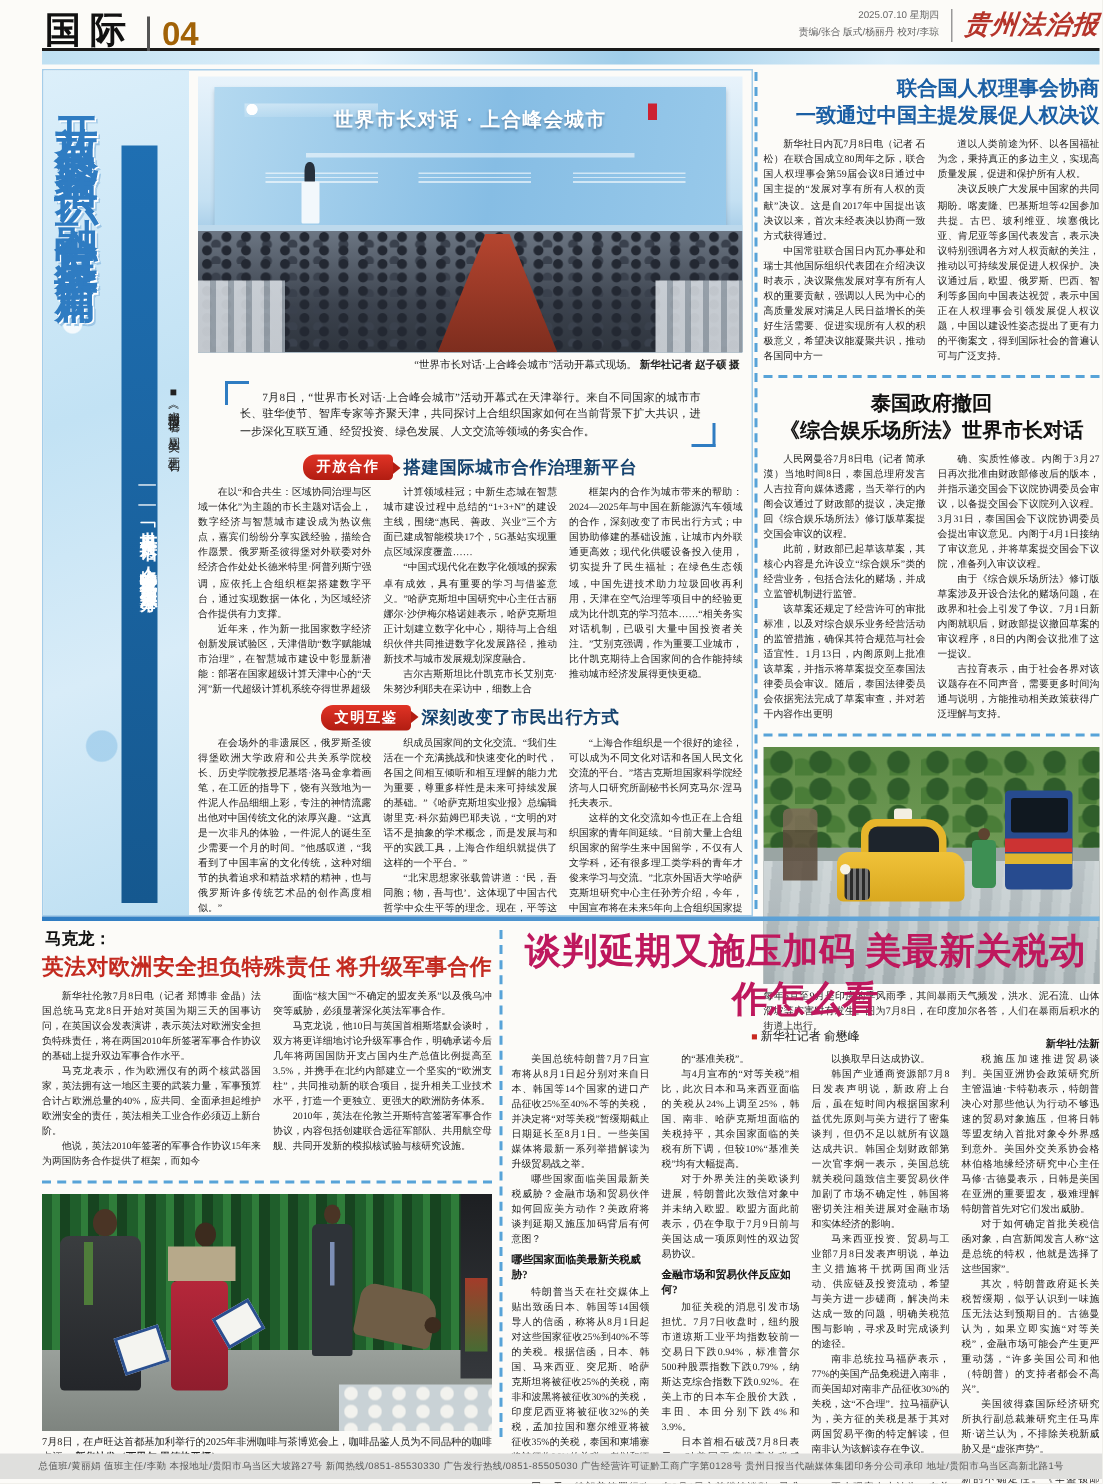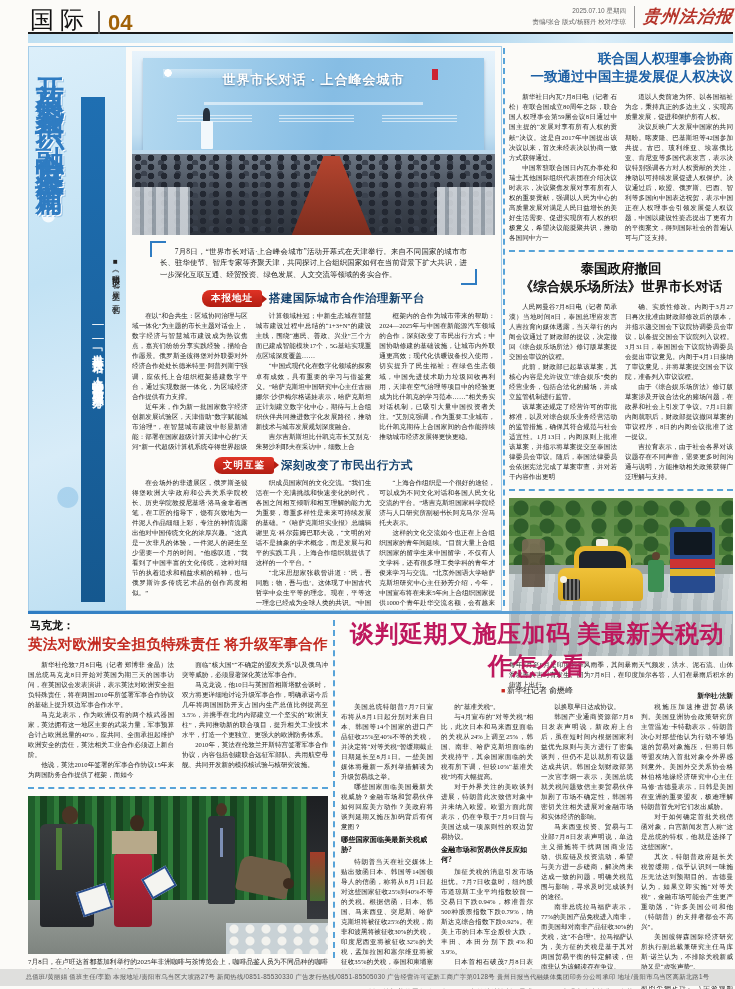--- a/index.html
+++ b/index.html
@@ -1,21 +1,21 @@
 <!DOCTYPE html>
 <html><head>
 <meta charset="utf-8">
 <style>
   html,body{margin:0;padding:0;background:#e9e7e2;}
   #page{position:relative;width:735px;height:989px;background:#fcfbf8;overflow:hidden;
         font-family:"Liberation Serif","DejaVu Serif",serif;color:#1c1c1c;}
   
   #masthead{position:absolute;left:28px;top:4px;width:705px;height:28px;border-bottom:2px solid #1a1a1a;}
   .mh-left{position:absolute;left:2px;top:0;display:flex;align-items:flex-end;gap:8px;}
-  .mh-section{font-size:24px;font-weight:normal;letter-spacing:6px;color:#111;}
+  .mh-section{font-size:24px;font-weight:bold;letter-spacing:6px;color:#111;}
   .mh-bar{width:2px;height:24px;background:#555;margin-bottom:1px;}
   .mh-page{font-size:22px;font-weight:bold;color:#a16207;font-family:"Liberation Sans",sans-serif;}
   .mh-right{position:absolute;right:0;top:1px;display:flex;align-items:center;gap:8px;}
   .mh-date{font-size:6.5px;color:#666;text-align:right;line-height:1.6;font-family:"Liberation Sans",sans-serif;}
   .mh-div{width:1px;height:22px;background:#999;}
   .mh-paper{font-size:17px;color:#b5342a;font-weight:bold;font-style:italic;transform:skewX(-6deg);letter-spacing:1px;}
   #blueband{position:absolute;left:28px;top:34px;width:705px;height:9px;
     background:linear-gradient(90deg,#bfe0f2,#e3f2fb 30%,#9fcde9 55%,#dcEEf9 80%,#b7dcf1);}
   
   #feature{position:absolute;left:28px;top:46px;width:472px;height:563px;border:1px solid #a5cde9;display:flex;}
@@ -200,25 +200,29 @@
           <div class="conf-sub4"></div>
         </div>
         <div class="speaker"></div>
         <div class="podium"></div>
         <div class="stage-edge"></div>
         <div class="audience"></div>
         <div class="aisle"></div>
         <div class="chairs-l"></div>
         <div class="chairs-r"></div>
       </div>
+      <div class="feat-caption">
+        <span>“世界市长对话·上合峰会城市”活动开幕式现场。</span>
+        <b>新华社记者 赵子硕 摄</b>
+      </div>
       <div class="lede-box">
         <p style="margin:0;text-indent:2em;text-align:justify;">7月8日，“世界市长对话·上合峰会城市”活动开幕式在天津举行。来自不同国家的城市市长、驻华使节、智库专家等齐聚天津，共同探讨上合组织国家如何在当前背景下扩大共识，进一步深化互联互通、经贸投资、绿色发展、人文交流等领域的务实合作。</p>
       </div>
       <div class="sec-head">
-        <span class="sec-tag">本报地址</span>
+        <span class="sec-tag">开放合作</span>
         <span class="sec-title">搭建国际城市合作治理新平台</span>
       </div>
       <div class="cols">
         <div class="col">
             <p>在以“和合共生：区域协同治理与区域一体化”为主题的市长主题对话会上，数字经济与智慧城市建设成为热议焦点，嘉宾们纷纷分享实践经验，描绘合作愿景。俄罗斯圣彼得堡对外联委对外经济合作处处长德米特里·阿普列斯宁强调，应依托上合组织框架搭建数字平台，通过实现数据一体化，为区域经济合作提供有力支撑。</p>
             <p>近年来，作为新一批国家数字经济创新发展试验区，天津借助“数字赋能城市治理”，在智慧城市建设中彰显新潜能：部署在国家超级计算天津中心的“天河”新一代超级计算机系统夺得世界超级</p>
           </div>
         <div class="col">
             <p>计算领域桂冠；中新生态城在智慧城市建设过程中总结的“1+3+N”的建设主线，围绕“惠民、善政、兴业”三个方面已建成智能模块17个，5G基站实现重点区域深度覆盖……</p>
             <p>“中国式现代化在数字化领域的探索卓有成效，具有重要的学习与借鉴意义。”哈萨克斯坦中国研究中心主任古丽娜尔·沙伊梅尔格诺娃表示，哈萨克斯坦正计划建立数字化中心，期待与上合组织伙伴共同推进数字化发展路径，推动新技术与城市发展规划深度融合。</p>

